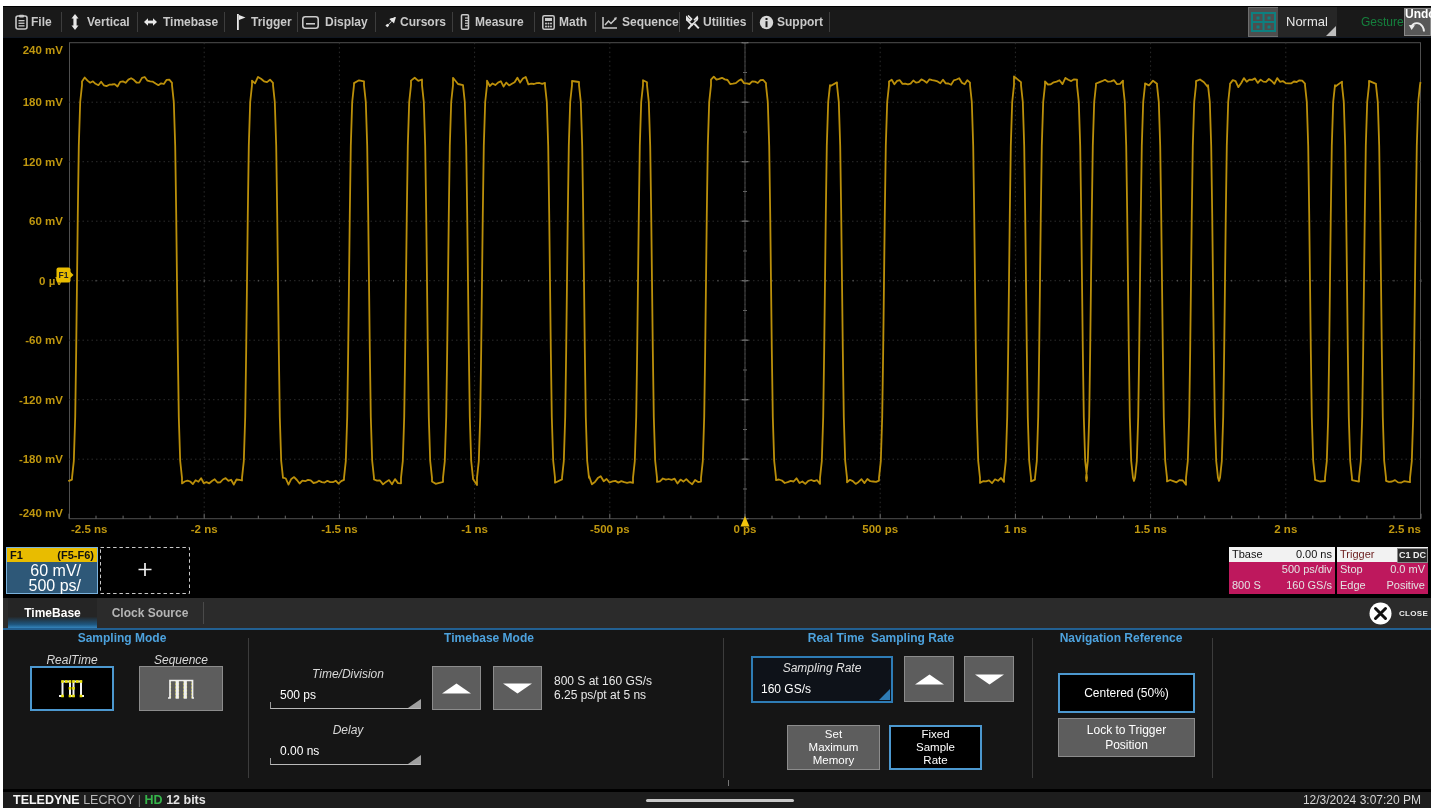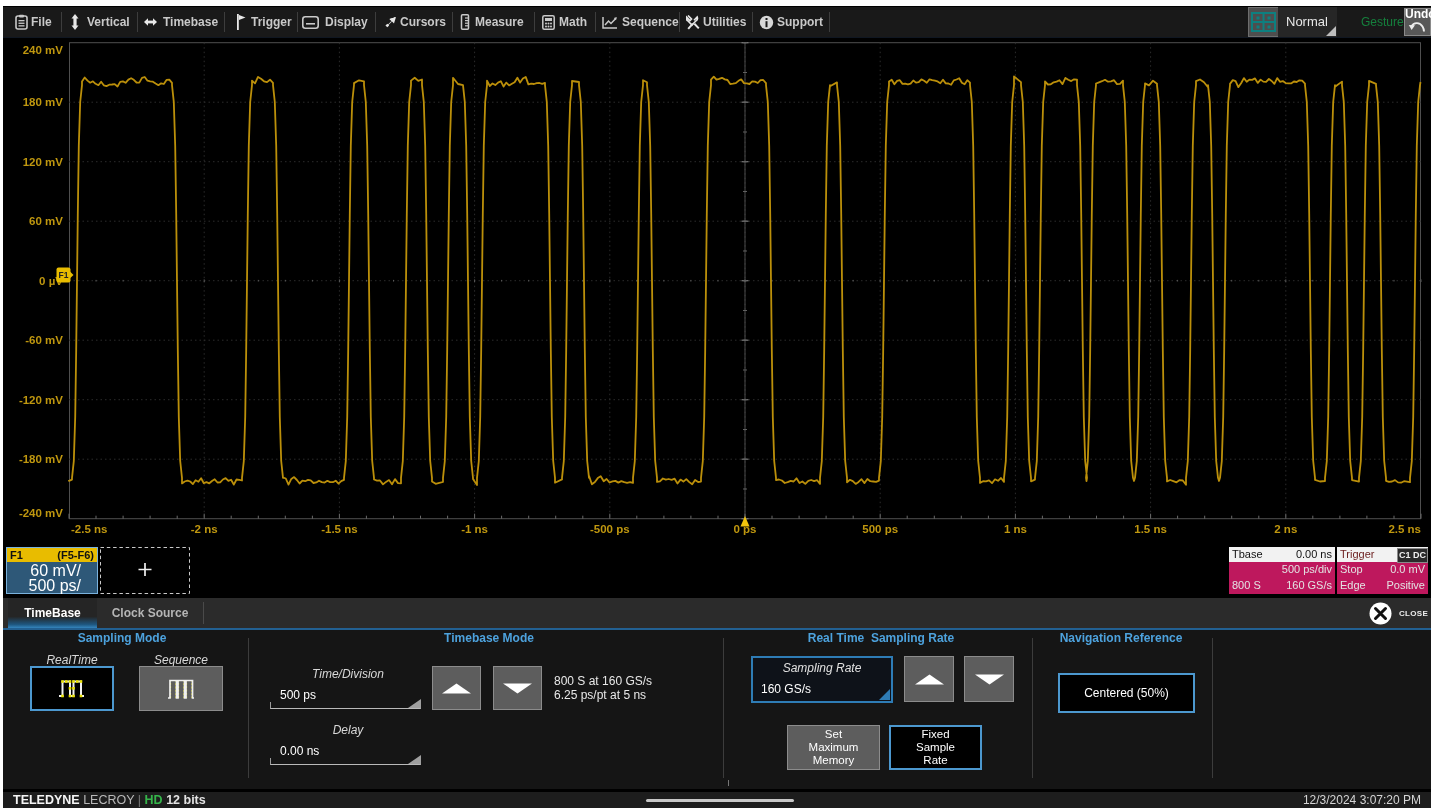--- a/index.html
+++ b/index.html
@@ -469,20 +469,21 @@
     </div>
   <div class="btn gray" style="left:961px;top:26px;width:50px;height:46px;">
       <svg width="31" height="11" viewBox="0 0 31 11">
         <path d="M1 0.5 L30 0.5 L15.5 10.5 Z" fill="#fff"></path>
       </svg>
     </div>
   <div class="btn gray" style="left:784px;top:95px;width:93px;height:45px;line-height:13px;font-size:11.5px;">Set<br>Maximum<br>Memory</div>
   <div class="btn blue" style="left:886px;top:95px;width:93px;height:45px;line-height:13px;font-size:11.5px;">Fixed<br>Sample<br>Rate</div>
 
   <div class="btn blue" style="left:1055px;top:43px;width:137px;height:40px;">Centered (50%)</div>
+  <div class="btn gray" style="left:1055px;top:88px;width:137px;height:39px;line-height:15px;">Lock to Trigger<br>Position</div>
   <div style="position:absolute;left:725px;top:150px;width:1px;height:6px;background:#777;"></div>
 </div>
 <div id="statusbar">
   <span style="position:absolute;left:10px;top:1px;font-size:12.5px;"><b style="color:#f5f5f5;">TELEDYNE</b> <span style="color:#b9b9b9;">LECROY</span> <span style="color:#777;">|</span> <b style="color:#35b54a;">HD</b> <b style="color:#e2e2e2;">12 bits</b></span>
   <div style="position:absolute;left:643px;top:7px;width:148px;height:3px;background:#c7c7c7;border-radius:2px;"></div>
   <span style="position:absolute;right:10px;top:1px;color:#d5d5d5;font-size:12px;">12/3/2024 3:07:20 PM</span>
 </div>
 <div id="closebtn" style="position:absolute;left:1369px;top:602px;width:23px;height:23px;">
   <svg width="23" height="23" viewBox="0 0 23 23">
       <circle cx="11.5" cy="11.5" r="11" fill="#fff"></circle>

